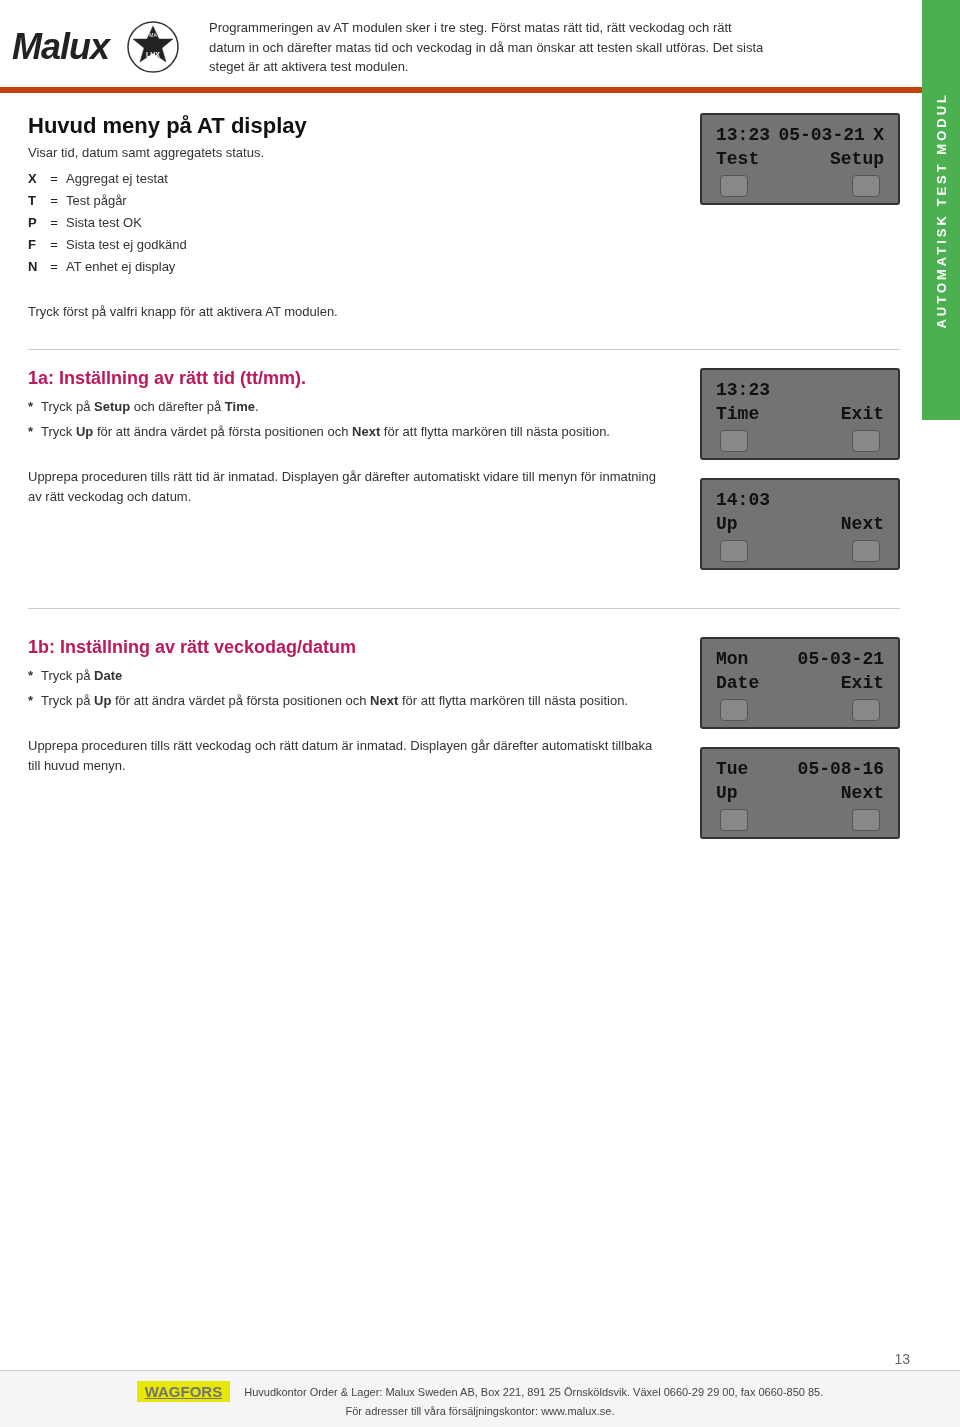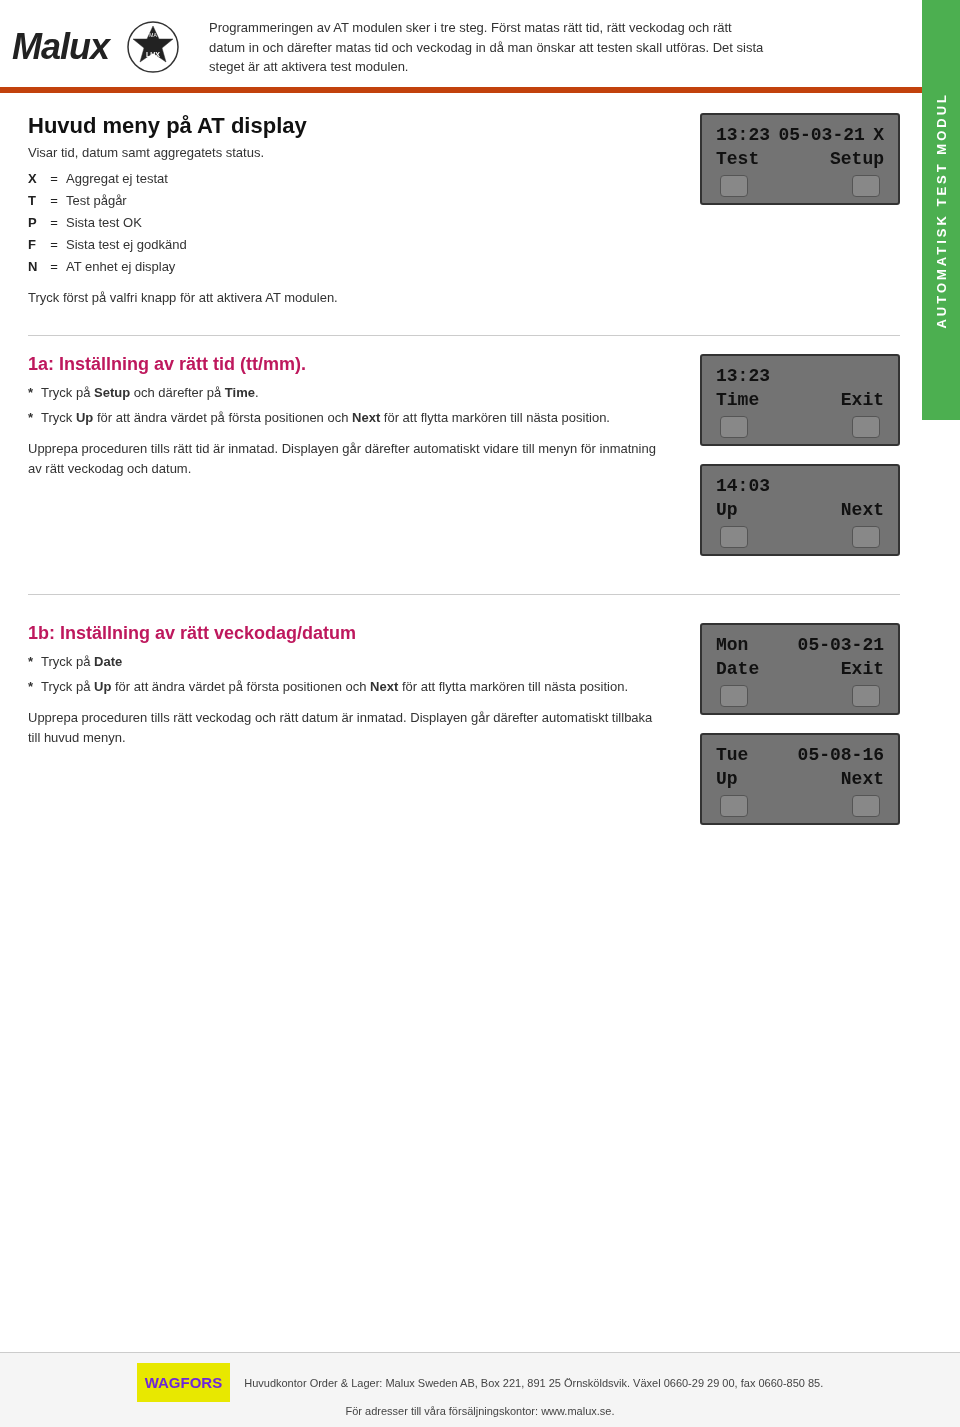--- a/index.html
+++ b/index.html
@@ -114,21 +114,21 @@
       width: 16px;
       text-align: center;
     }
     .key-val-table .val {
       color: #333;
     }
 
     .note-text {
       font-size: 13px;
       color: #333;
-      margin-top: 10px;
+      margin-top: 24px;
       line-height: 1.5;
     }
 
     
     .lcd-display {
       background: #737373;
       border: 2px solid #333;
       border-radius: 3px;
       padding: 10px 14px 6px 14px;
       min-width: 200px;
@@ -207,24 +207,25 @@
       align-items: center;
       gap: 3px;
     }
     .footer-top {
       display: flex;
       align-items: center;
       gap: 14px;
     }
     .footer-wagfors {
       background: #e8e800;
-      color: #6d28d9;
+      color: #737373;
       font-weight: 900;
       font-size: 15px;
-      padding: 11px 8px;
+      padding: 2px 8px;
+      text-decoration: underline;
     }
     .footer-text {
       font-size: 11px;
       color: #444;
       text-align: center;
     }
     .page-number {
       position: absolute;
       bottom: 60px;
       right: 50px;

